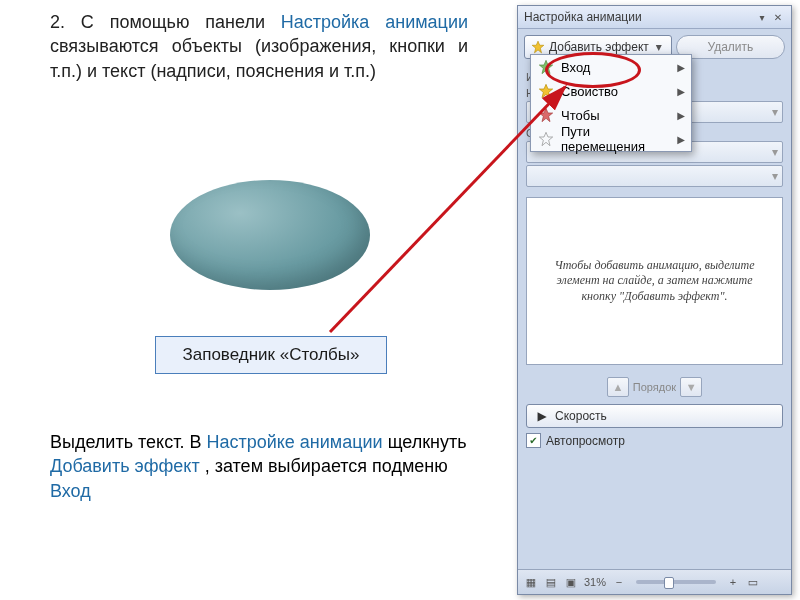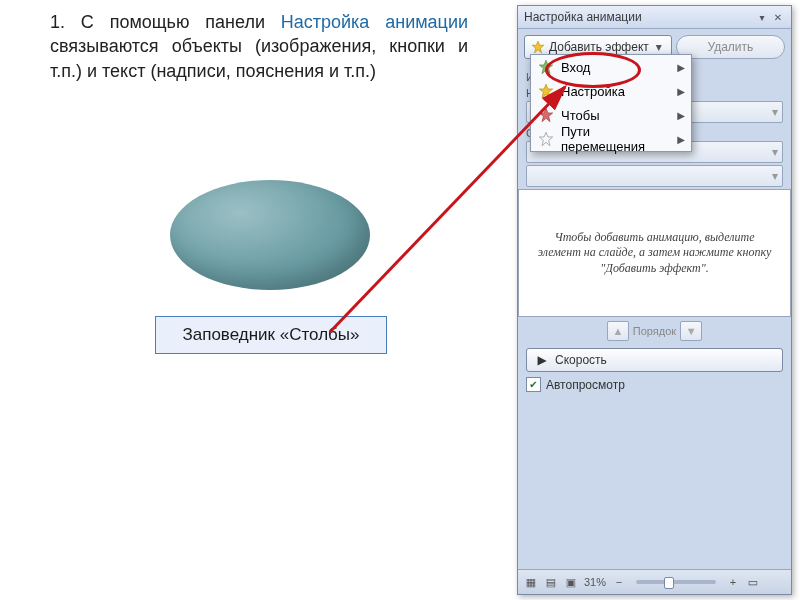--- a/index.html
+++ b/index.html
@@ -1,35 +1,35 @@
 <!DOCTYPE html>
 <html><head>
 <meta charset="utf-8">
 <style>
 html,body{margin:0;padding:0;width:800px;height:600px;font-family:Arial,sans-serif;background:#fff;overflow:hidden}
 .slide{position:relative;width:800px;height:600px}
 .main-text{position:absolute;left:50px;top:10px;width:418px;font-size:18px;color:#222;line-height:1.35;text-align:justify}
 .hl{color:#1f6aa5}
 .ellipse{position:absolute;left:170px;top:180px;width:200px;height:110px;border-radius:50%;background:radial-gradient(ellipse at 35% 30%,#9bc0c5 0%,#6a9ca3 55%,#4d7e85 100%);box-shadow:inset -8px -10px 20px rgba(0,0,0,.15)}
-.label-box{position:absolute;left:155px;top:316px;width:230px;height:36px;border:1px solid #4a7ebb;background:#e9f0fb;color:#1a1a1a;font-size:17px;display:flex;align-items:center;justify-content:center}
+.label-box{position:absolute;left:155px;top:336px;width:230px;height:36px;border:1px solid #4a7ebb;background:#e9f0fb;color:#1a1a1a;font-size:17px;display:flex;align-items:center;justify-content:center}
 .instr-text{position:absolute;left:50px;top:430px;width:418px;font-size:18px;color:#000;line-height:1.35}
 .panel{position:absolute;right:8px;top:5px;width:275px;height:590px;background:#cbd7ea;border:1px solid #7a8aa6;box-shadow:2px 2px 6px rgba(0,0,0,.3);box-sizing:border-box;font-size:12px;color:#333}
 .panel-header{height:22px;background:linear-gradient(#e8eefa,#ccd9ee);border-bottom:1px solid #9aa9c4;display:flex;align-items:center;padding:0 6px;font-size:12px;color:#3a3a3a}
 .panel-header .sp{flex:1}
 .hdr-btn{width:14px;height:14px;margin-left:2px;display:inline-flex;align-items:center;justify-content:center;font-size:10px;color:#555;cursor:pointer}
 .add-effect-row{display:flex;gap:4px;padding:6px}
 .add-effect-btn{flex:0 0 auto;display:flex;align-items:center;background:linear-gradient(#fefefe,#e6ecf7);border:1px solid #7a8aa6;border-radius:3px;height:22px;padding:0 6px;font-size:12px;position:relative}
 .star-ic{width:14px;height:14px;margin-right:4px;display:inline-block;position:relative}
 .star-ic svg{width:14px;height:14px}
 .dd-arrow{width:12px;text-align:center;color:#555;margin-left:4px}
 .remove-btn{flex:1;display:flex;align-items:center;justify-content:center;background:linear-gradient(#f5f7fb,#e0e6f1);border:1px solid #97a5bd;color:#8a8a8a;border-radius:12px;height:22px;font-size:12px}
 .prop-block{padding:2px 8px}
 .prop-label{font-size:11px;color:#555;margin-top:4px}
 .prop-field{height:20px;background:linear-gradient(#f0f4fa,#dee6f2);border:1px solid #97a5bd;border-radius:2px;margin-top:2px;display:flex;align-items:center;justify-content:flex-end;padding:0 4px;color:#999}
-.big-area{background:#fff;border:1px solid #97a5bd;height:128px;display:flex;align-items:center;justify-content:center;text-align:center;padding:14px;box-sizing:border-box}
+.big-area{margin:8px;background:#fff;border:1px solid #97a5bd;height:168px;display:flex;align-items:center;justify-content:center;text-align:center;padding:14px;box-sizing:border-box}
 .big-area span{font-style:italic;font-family:"Times New Roman",serif;font-size:12px;color:#444;line-height:1.3}
 .order-row{display:flex;align-items:center;justify-content:center;gap:4px;padding:4px 8px;color:#888;font-size:11px}
 .order-btn{width:20px;height:18px;background:linear-gradient(#f5f7fb,#e0e6f1);border:1px solid #97a5bd;border-radius:2px;display:flex;align-items:center;justify-content:center;color:#aaa}
 .btn-row{padding:3px 8px}
 .wide-btn{width:100%;height:24px;background:linear-gradient(#fefefe,#e3e9f4);border:1px solid #7a8aa6;border-radius:3px;display:flex;align-items:center;padding:0 8px;font-size:12px;color:#333;box-sizing:border-box}
 .wide-btn .ic{width:14px;height:14px;margin-right:6px;display:inline-flex;align-items:center;justify-content:center}
 .chk-row{padding:2px 8px;display:flex;align-items:center;font-size:12px;color:#333}
 .chk{width:13px;height:13px;border:1px solid #7a8aa6;background:#fff;margin-right:5px;display:inline-flex;align-items:center;justify-content:center;font-size:10px;color:#2a6b2a}
 .status-bar{position:absolute;bottom:0;left:0;right:0;height:24px;background:linear-gradient(#dfe6f2,#c7d3e6);border-top:1px solid #97a5bd;display:flex;align-items:center;padding:0 6px;font-size:11px;color:#555;gap:6px}
 .status-bar .zoom-track{flex:0 0 80px;height:4px;background:#aab5cb;border-radius:2px;position:relative;margin:0 4px}
@@ -40,31 +40,39 @@
 .menu-arrow{margin-left:auto;color:#555;font-size:10px}
 .callout-oval{position:absolute;left:545px;top:52px;width:90px;height:30px;border:3px solid #c8151c;border-radius:50%/50%;pointer-events:none}
 .arrow-svg{position:absolute;left:320px;top:82px;pointer-events:none}
 .status-ic{width:14px;height:14px;display:inline-flex;align-items:center;justify-content:center}
 </style>
 </head>
 <body>
 <div class="slide">
 
 <div class="main-text">
-  <span>1. С помощью панели </span>
+  <span>2. С помощью панели </span>
   <span class="hl">Настройка анимации</span>
   <span> связываются объекты (изображения, кнопки и т.п.) и текст (надписи, пояснения и т.п.)</span>
 </div>
 
 <div class="ellipse"></div>
 
 <div class="label-box">
   <span>Заповедник «Столбы»</span>
 </div>
 
+<div class="instr-text">
+  <span>Выделить текст. В </span>
+  <span class="hl">Настройке анимации</span>
+  <span> щелкнуть </span>
+  <span class="hl">Добавить эффект</span>
+  <span>, затем выбирается подменю  </span>
+  <span class="hl">Вход</span>
+</div>
 
 <div class="panel">
   <div class="panel-header">
     <span>Настройка анимации</span>
     <span class="sp"></span>
     <span class="hdr-btn">▾</span>
     <span class="hdr-btn">✕</span>
   </div>
 
   <div class="add-effect-row">
@@ -154,21 +162,21 @@
         </span>
     <span>Вход</span>
     <span class="menu-arrow">▶</span>
   </div>
   <div class="menu-item">
     <span class="menu-ic">
           <svg width="16" height="16" viewBox="0 0 24 24">
             <polygon points="12,2 15,9 22,9 16,14 18,22 12,17 6,22 8,14 2,9 9,9" fill="#f1c232" stroke="#b58a00"></polygon>
           </svg>
         </span>
-    <span>Настройка</span>
+    <span>Свойство</span>
     <span class="menu-arrow">▶</span>
   </div>
   <div class="menu-item">
     <span class="menu-ic">
           <svg width="16" height="16" viewBox="0 0 24 24">
             <polygon points="12,2 15,9 22,9 16,14 18,22 12,17 6,22 8,14 2,9 9,9" fill="#d96a6a" stroke="#a33a3a"></polygon>
           </svg>
         </span>
     <span>Чтобы</span>
     <span class="menu-arrow">▶</span>

